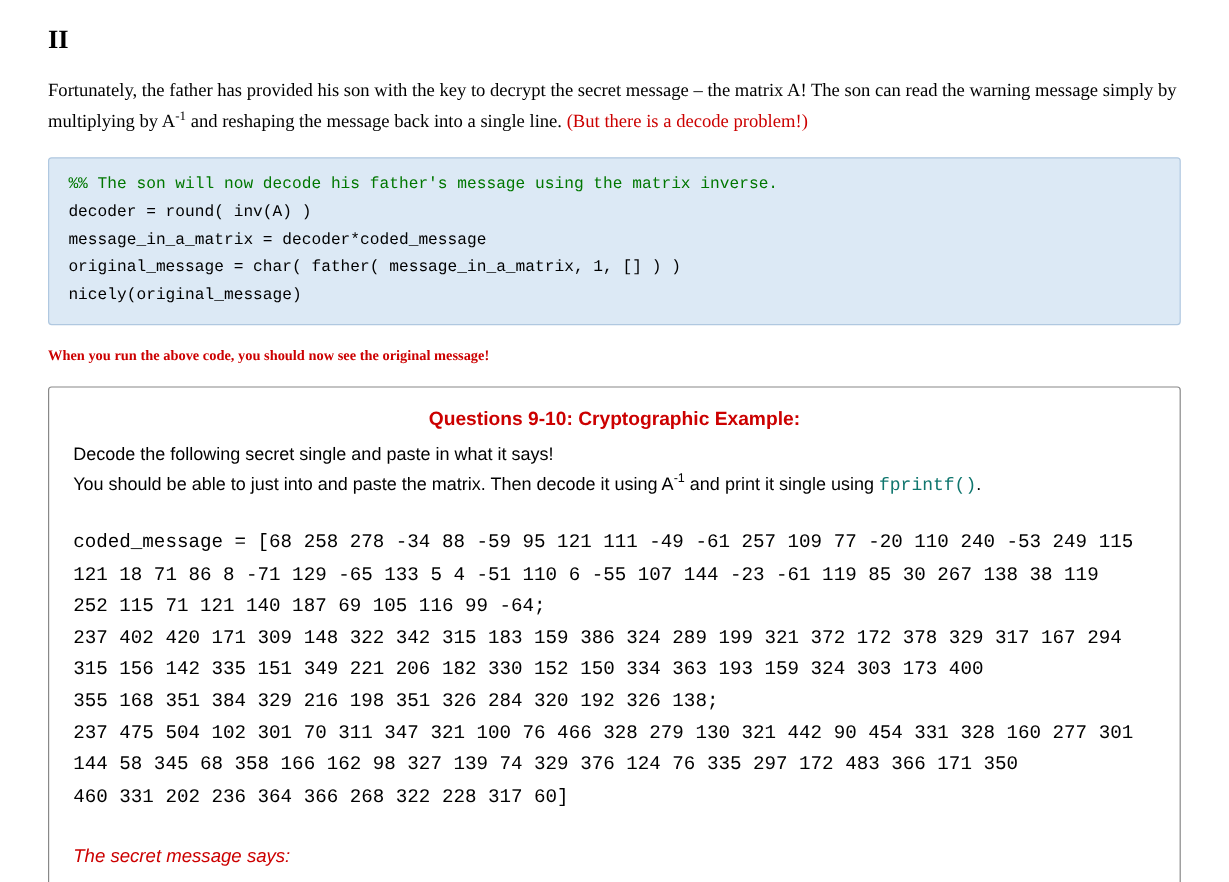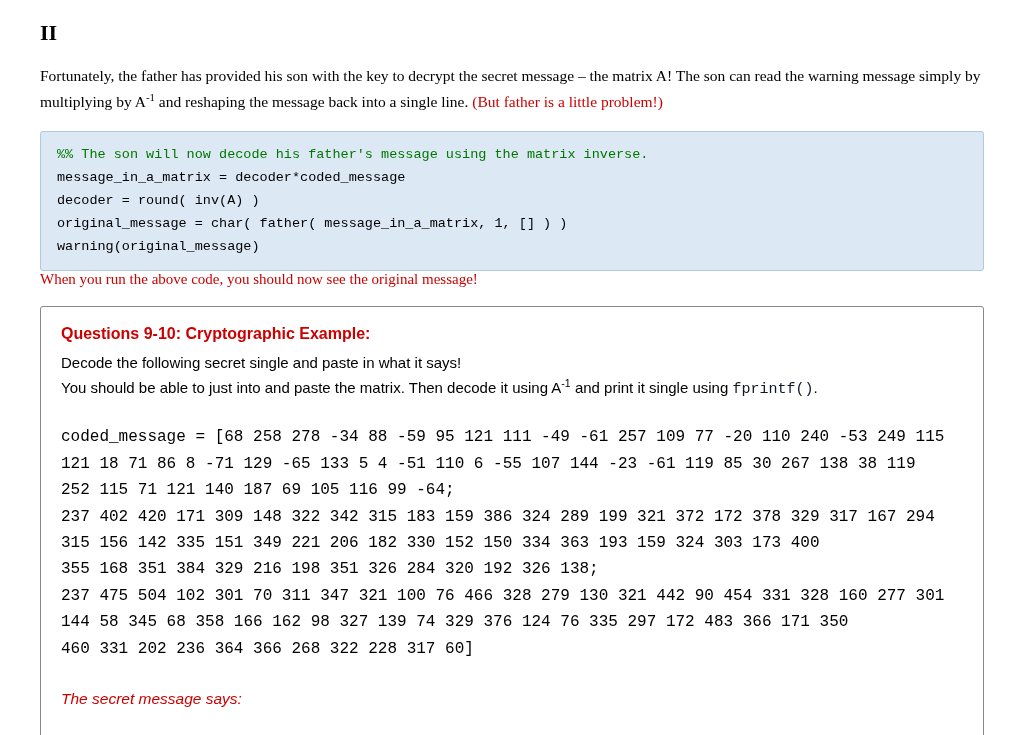--- a/index.html
+++ b/index.html
@@ -25,50 +25,53 @@
       color: #cc0000;
     }
     .code-block {
       background: #dce9f5;
       border: 1px solid #b0c8e0;
       border-radius: 3px;
       padding: 12px 16px;
       font-family: 'Courier New', Courier, monospace;
       font-size: 13.5px;
       color: #000;
+      margin-bottom: 18px;
       line-height: 1.7;
     }
     .code-comment {
       color: #007700;
     }
     .run-message {
       color: #cc0000;
-      font-size: 15px;
+      font-size: 12px;
       margin-bottom: 18px;
+      font-weight: bold;
     }
     .question-box {
       border: 1.5px solid #888;
       border-radius: 3px;
       padding: 18px 20px 24px 20px;
     }
     .question-title {
       color: #cc0000;
       font-weight: bold;
       font-size: 16px;
       margin-bottom: 8px;
       font-family: Arial, sans-serif;
+      text-align: center;
     }
     .question-body {
       font-family: Arial, sans-serif;
       font-size: 15px;
       line-height: 1.6;
       margin-bottom: 14px;
     }
     .question-body .inline-code {
-      color: #0f172a;
+      color: #0f766e;
       font-family: 'Courier New', Courier, monospace;
     }
     .coded-message-block {
       font-family: 'Courier New', Courier, monospace;
       font-size: 16px;
       line-height: 1.65;
       color: #000;
       margin-bottom: 20px;
       padding: 8px 0;
     }
@@ -95,29 +98,29 @@
     }
   </style>
 </head>
 <body>
 
 <div class="page-title">II</div>
 
 <p class="intro-text">
   <span>Fortunately, the father has provided his son with the key to decrypt the secret message – the matrix A! The son can read the warning message simply by multiplying by A</span><sup>-1</sup>
   <span> and reshaping the message back into a single line. </span>
-  <span class="problem-highlight">(But father is a little problem!)</span>
+  <span class="problem-highlight">(But there is a decode problem!)</span>
 </p>
 
 <div class="code-block">
   <div class="code-comment">%% The son will now decode his father's message using the matrix inverse.</div>
+  <div>decoder = round( inv(A) )</div>
   <div>message_in_a_matrix = decoder*coded_message</div>
-  <div>decoder = round( inv(A) )</div>
   <div>original_message = char( father( message_in_a_matrix, 1, [] ) )</div>
-  <div>warning(original_message)</div>
+  <div>nicely(original_message)</div>
 </div>
 
 <p class="run-message">When you run the above code, you should now see the original message!</p>
 
 <div class="question-box">
   <div class="question-title">Questions 9-10: Cryptographic Example:</div>
   <div class="question-body">
     <div>Decode the following secret single and paste in what it says!</div>
     <div>
       <span>You should be able to just into and paste the matrix. Then decode it using A</span><sup>-1</sup>

